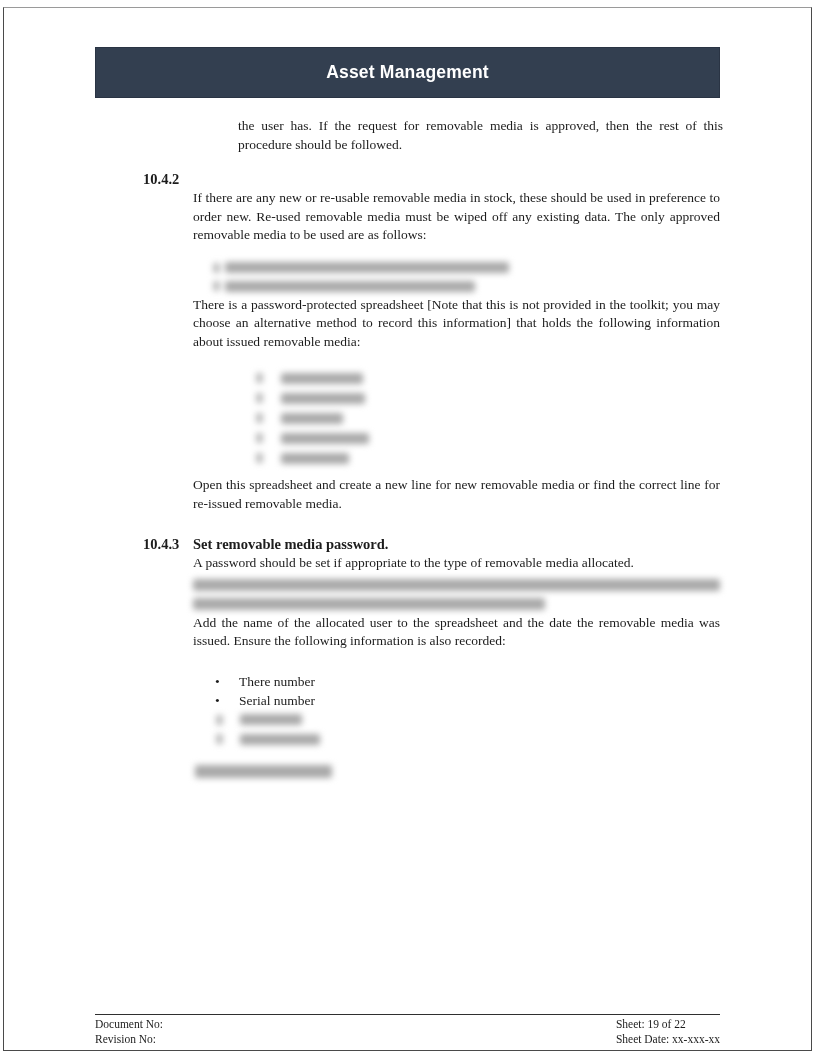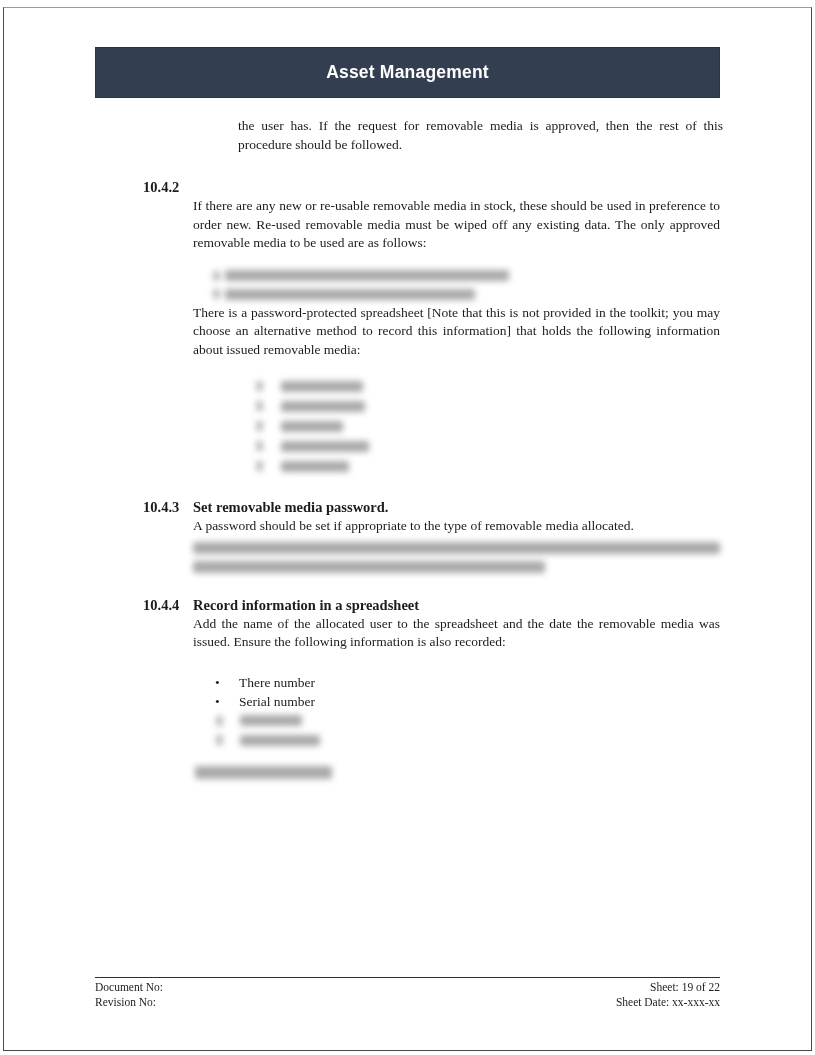--- a/index.html
+++ b/index.html
@@ -44,21 +44,21 @@
   .intro { margin: 19px 92px 0 238px; }
   .body-para { margin: 0 95px 0 193px; }
   .heading {
     display: flex;
     margin: 0 95px 0 143px;
     font-weight: bold;
     font-size: 14.5px;
     line-height: 19px;
   }
   .heading .num { width: 50px; flex: 0 0 50px; }
-  .mt-24 { margin-top: 24px; font-family: Liberation Serif, serif; }
+  .mt-24 { margin-top: 16px; font-family: Liberation Serif, serif; }
   .mt-22 { margin-top: 22px; }
   .mt-21 { margin-top: 21px; }
   .mt-19 { margin-top: 19px; }
 
   
   .redacted { filter: blur(3px); }
   .r-row { display: flex; align-items: center; height: 18.5px; }
   .r-mark {
     display: inline-block;
     width: 7px; height: 10px;
@@ -87,26 +87,26 @@
   .bullets { margin: 21px 95px 0 215px; }
   .b-row { display: flex; align-items: baseline; line-height: 19.3px; font-size: 13.5px; }
   .b-dot { width: 24px; flex: 0 0 24px; font-size: 13.5px; }
   .b-red { filter: blur(3px); align-items: center; height: 19.3px; }
   .b-red .r-mark { margin: 0 17px 0 1px; }
 
   
   .footer {
     position: absolute;
     left: 95px; right: 95px;
-    top: 977px;
+    top: 1014px;
   }
   .f-rule { border-top: 1px solid #2f2f2f; }
   .f-cols { display: flex; justify-content: space-between; margin-top: 2px; }
   .f-left, .f-right { font-size: 11.5px; line-height: 14.5px; }
-  .f-right { text-align: right; }
+  .f-right { }
 </style>
 </head>
 <body>
 
 <div class="page">
   <div class="page-border"></div>
 
   <div class="banner">
     <span class="banner-title">Asset Management</span>
   </div>
@@ -147,40 +147,37 @@
     <div class="r-row">
         <span class="r-mark"></span>
         <span class="r-bar" style="width:88px"></span>
       </div>
     <div class="r-row">
         <span class="r-mark"></span>
         <span class="r-bar" style="width:68px"></span>
       </div>
   </div>
 
+  <p class="para body-para" style="margin-top:8px">Open this spreadsheet and create a new line for new removable media or find the correct line for re-issued removable media.</p>
 
   <div class="heading mt-22">
     <span class="num">10.4.3</span>
     <span class="htext">Set removable media password.</span>
   </div>
   <p class="para body-para">A password should be set if appropriate to the type of removable media allocated.</p>
 
   <div class="redacted zoneC">
     <div class="r-row">
         <span class="r-bar" style="width:527px"></span>
       </div>
     <div class="r-row">
         <span class="r-bar" style="width:352px"></span>
       </div>
   </div>
 
-  <div class="heading mt-19">
-    <span class="num">10.4.4</span>
-    <span class="htext">Record information in a spreadsheet</span>
-  </div>
   <p class="para body-para">Add the name of the allocated user to the spreadsheet and the date the removable media was issued. Ensure the following information is also recorded:</p>
 
   <div class="bullets">
     <div class="b-row">
         <span class="b-dot">•</span>
         <span>There number</span>
       </div>
     <div class="b-row">
         <span class="b-dot">•</span>
         <span>Serial number</span>

